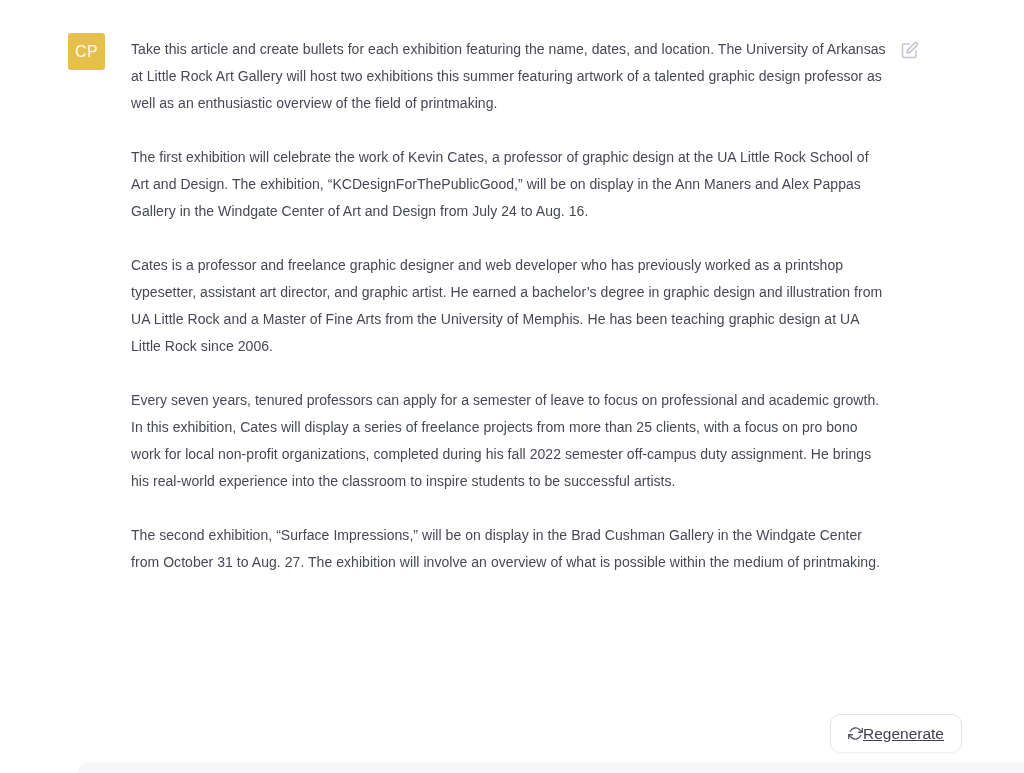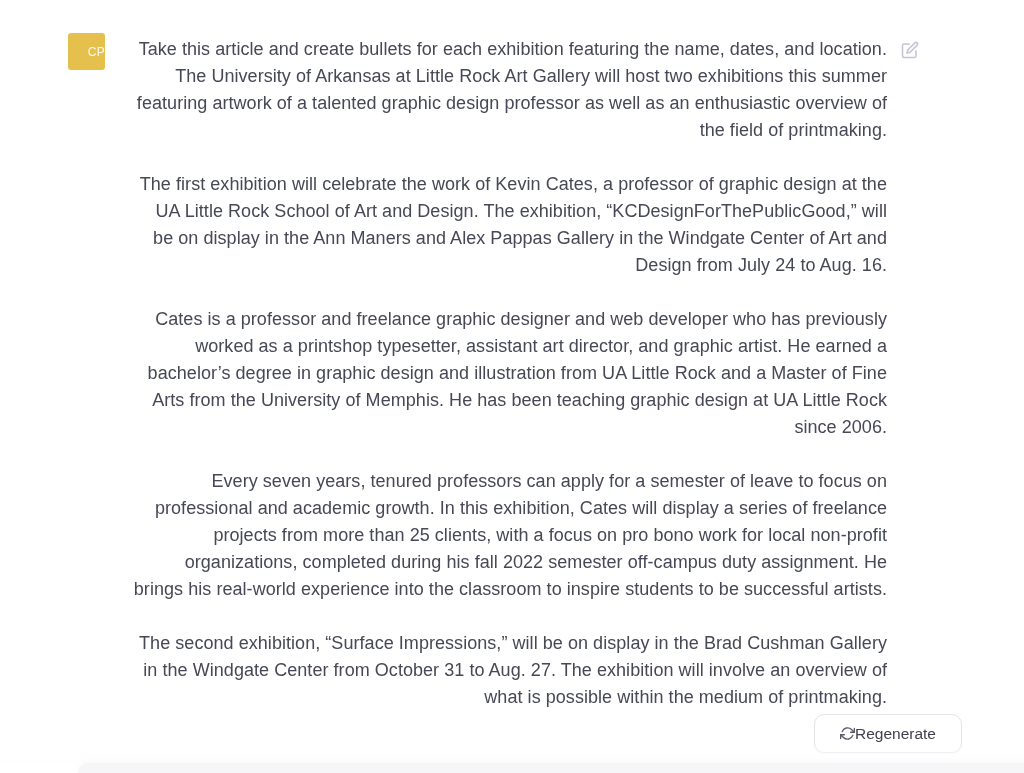--- a/index.html
+++ b/index.html
@@ -14,65 +14,65 @@
   .message-row {
     position: absolute;
     left: 0; top: 0; right: 0;
   }
 
   .avatar {
     position: absolute;
     left: 68px; top: 33px;
     width: 37px; height: 37px;
     border-radius: 3px;
-    display: flex; align-items: center; justify-content: flex-end;
+    display: flex; align-items: center; justify-content: center;
     color: rgba(255,255,255,0.92);
-    font-size: 12px;
+    font-size: 16px;
     letter-spacing: 0.3px;
     user-select: none;
   }
 
   .message-text {
     position: absolute;
     left: 131px; top: 36px;
     width: 756px;
     color: #464855;
-    font-size: 18px;
+    font-size: 14px;
     line-height: 27px;
     letter-spacing: 0.05px;
-    text-align: right;
   }
   .message-text p { margin: 0 0 27px 0; }
   .message-text p:last-child { margin-bottom: 0; }
 
   .edit-btn {
     position: absolute;
     left: 899px; top: 39px;
     width: 22px; height: 22px;
     border: none; background: transparent;
     color: #c3c3d2;
     cursor: pointer;
     padding: 0;
   }
   .edit-btn svg { width: 18px; height: 18px; display: block; margin: auto; }
 
   .regenerate-btn {
     position: absolute;
     right: 62px; bottom: 20px;
     height: 39px;
     display: inline-flex; align-items: center; 
-    padding: 0 25px;
+    padding: 0 17px;
     background: #ffffff;
     border: 1px solid #e3e3e8;
     border-radius: 10px;
     box-shadow: 0 1px 2px rgba(0,0,0,0.04);
     color: #40414f;
     font-size: 15.5px;
     font-family: "Liberation Sans", "DejaVu Sans", sans-serif;
     cursor: pointer;
+    text-decoration: underline;
   }
   .regenerate-btn svg { width: 15px; height: 15px; color: #585966; flex: none; }
 
   .composer-top {
     position: absolute;
     left: 78px; right: -16px; bottom: 0;
     height: 10px;
     background: #f6f6f8;
     border-radius: 13px 13px 0 0;
     box-shadow: 0 0 8px rgba(0,0,0,0.03);

